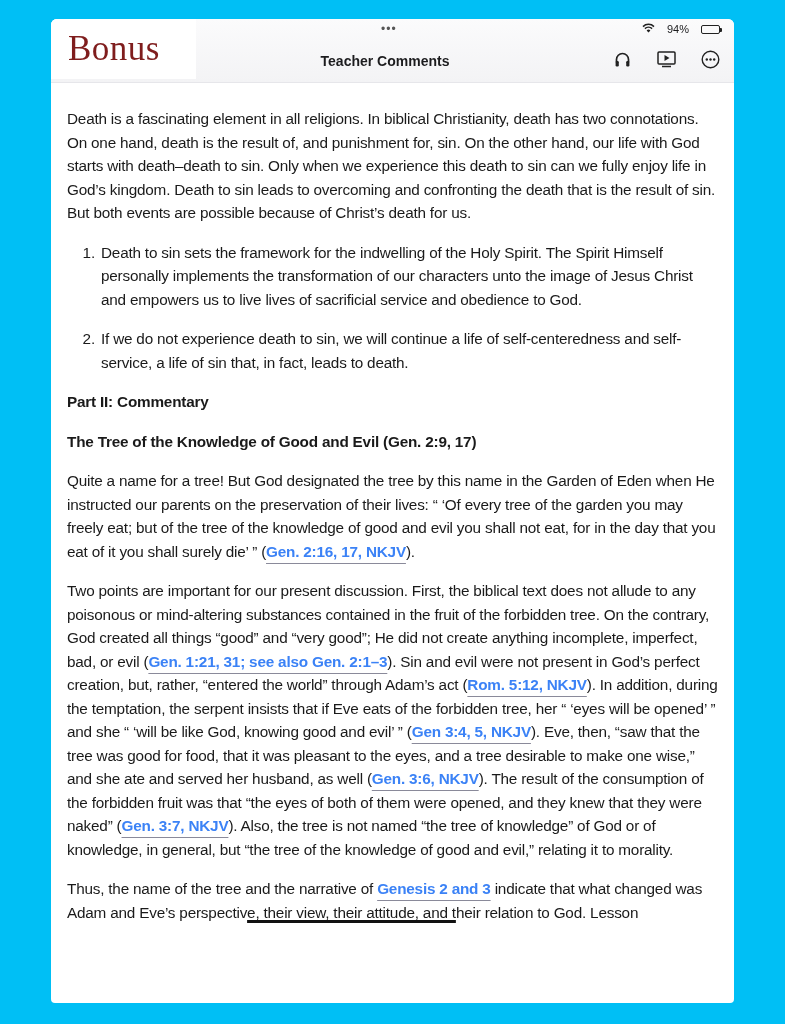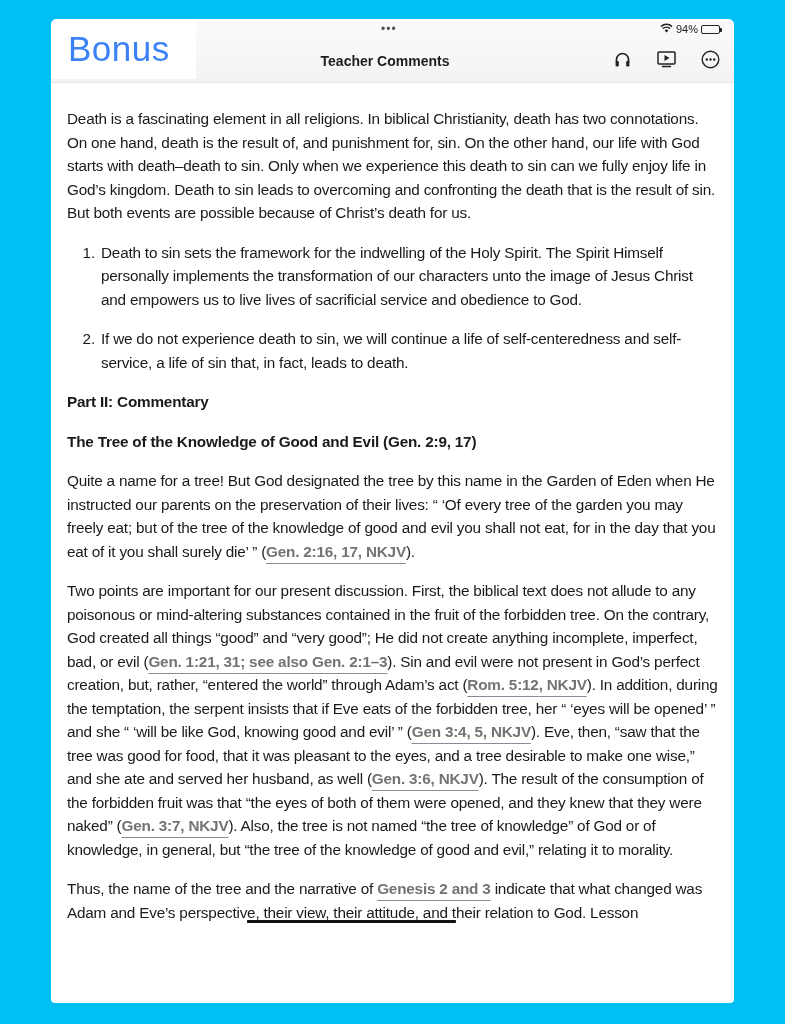--- a/index.html
+++ b/index.html
@@ -13,40 +13,40 @@
   }
   .topbar {
     position:absolute; left:0; top:0; width:683px; height:63px;
     background:linear-gradient(#fbfbfc,#f3f3f5);
     border-bottom:1px solid #e6e6ea;
   }
   .logo-box {
     position:absolute; left:0; top:0; width:145px; height:60px; background:#ffffff;
     display:flex; align-items:center; padding-left:17px; box-sizing:border-box;
   }
-  .logo-text { color:#3b82f6; font-size:35px; font-family:Liberation Sans, sans-serif; letter-spacing:0.5px; }
+  .logo-text { color:#7f1d1d; font-size:35px; font-family:Liberation Serif, serif; letter-spacing:0.5px; }
   .grabber { position:absolute; left:330px; top:6px; font-size:12px; color:#555; letter-spacing:1px; line-height:8px; }
   .title { position:absolute; left:0; width:668px; top:34px; text-align:center; font-weight:bold; font-size:14px; color:#1c1c1e; }
-  .status { position:absolute; right:14px; top:4px; display:flex; align-items:center; gap:3px; font-size:11px; color:#1c1c1e; }
+  .status { position:absolute; right:14px; top:4px; display:flex; align-items:center; gap:12px; font-size:11px; color:#1c1c1e; }
   .battery { width:19px; height:9px; border:1px solid #222; border-radius:2px; position:relative; box-sizing:border-box; padding:1px;}
   .battery .fill { width:94%; height:100%; background:#111; border-radius:1px; }
   .battery:after { content:""; position:absolute; right:-3px; top:2px; width:2px; height:4px; background:#222; border-radius:0 1px 1px 0; }
   .actions { position:absolute; right:14px; top:32px; display:flex; gap:24px; align-items:center; }
   .icon-btn { width:20px; height:20px; display:flex; align-items:center; justify-content:center; cursor:pointer; }
 
   .content {
     position:absolute; left:16px; top:72px; width:652px;
     font-family:"Liberation Sans", sans-serif; font-size:15.3px; line-height:23.5px; color:#1a1a1a;
     letter-spacing:-0.2px;
   }
   .content p { margin:16px 0 16px 0; }
   .content .bold { font-weight:bold; }
   .content ol { margin:0 0 16px 0; padding-left:32px; }
   .content ol li { margin-bottom:16px; padding-left:2px;margin-top:8px; }
-  .ref { font-weight:bold; text-decoration:underline; text-decoration-color:#8a8a9a; text-underline-offset:6px; cursor:pointer; color:#737373; }
+  .ref { font-weight:bold; text-decoration:underline; text-decoration-color:#8a8a9a; text-underline-offset:6px; cursor:pointer; color:#3b82f6; }
   .ref-plain { text-decoration-color:#555; text-underline-offset:6px; cursor:pointer; }
   .highlight-underline { text-decoration:underline; text-decoration-thickness:3px; text-underline-offset:2px; text-decoration-color:#111; }
 </style>
 </head>
 <body>
 
 <div class="frame">
   <div class="topbar">
     <div class="logo-box">
       <span class="logo-text">Bonus</span>

